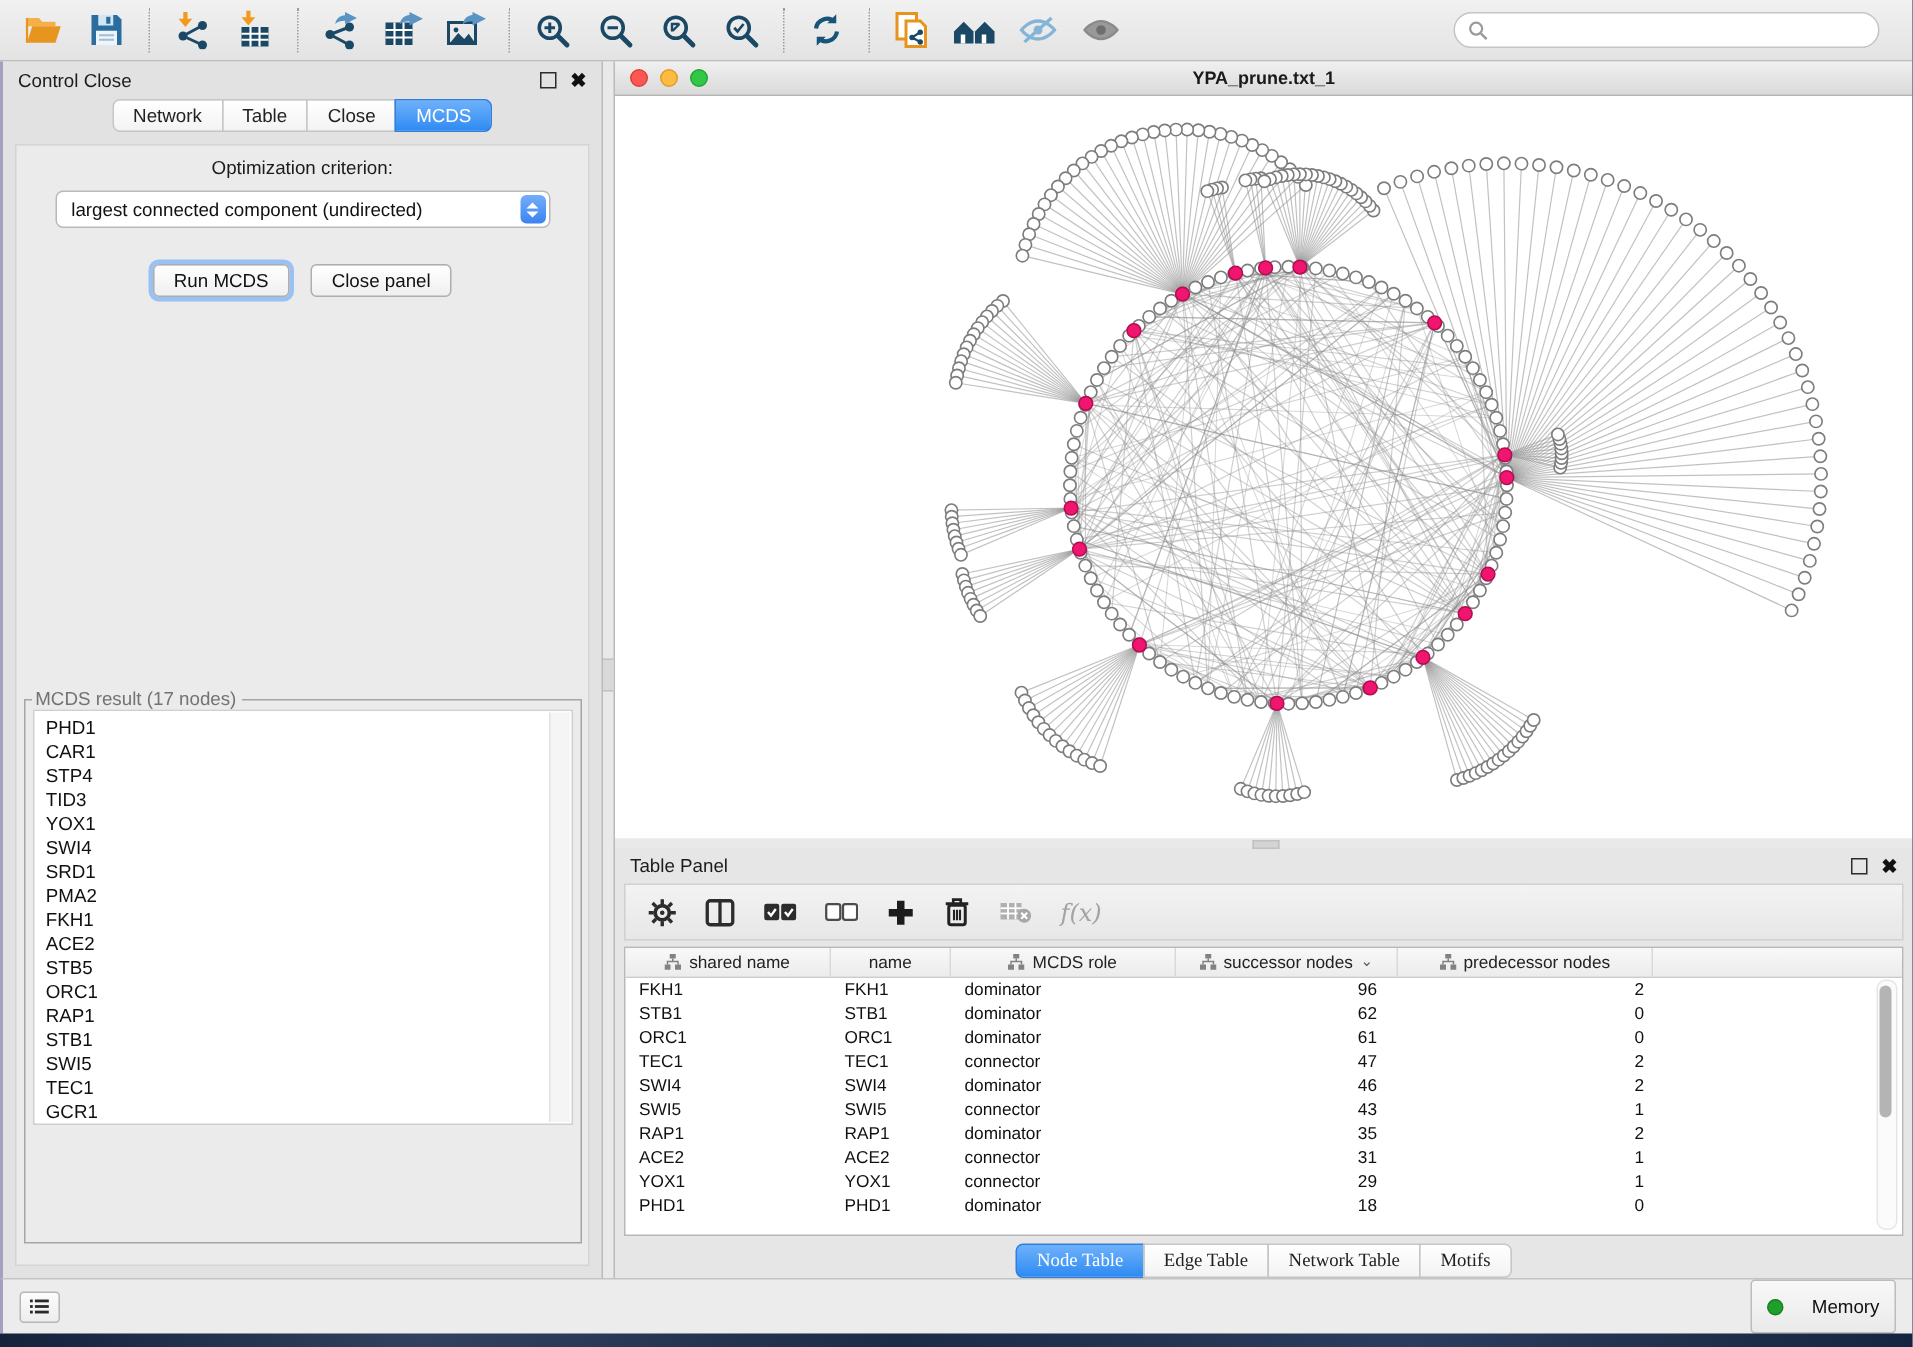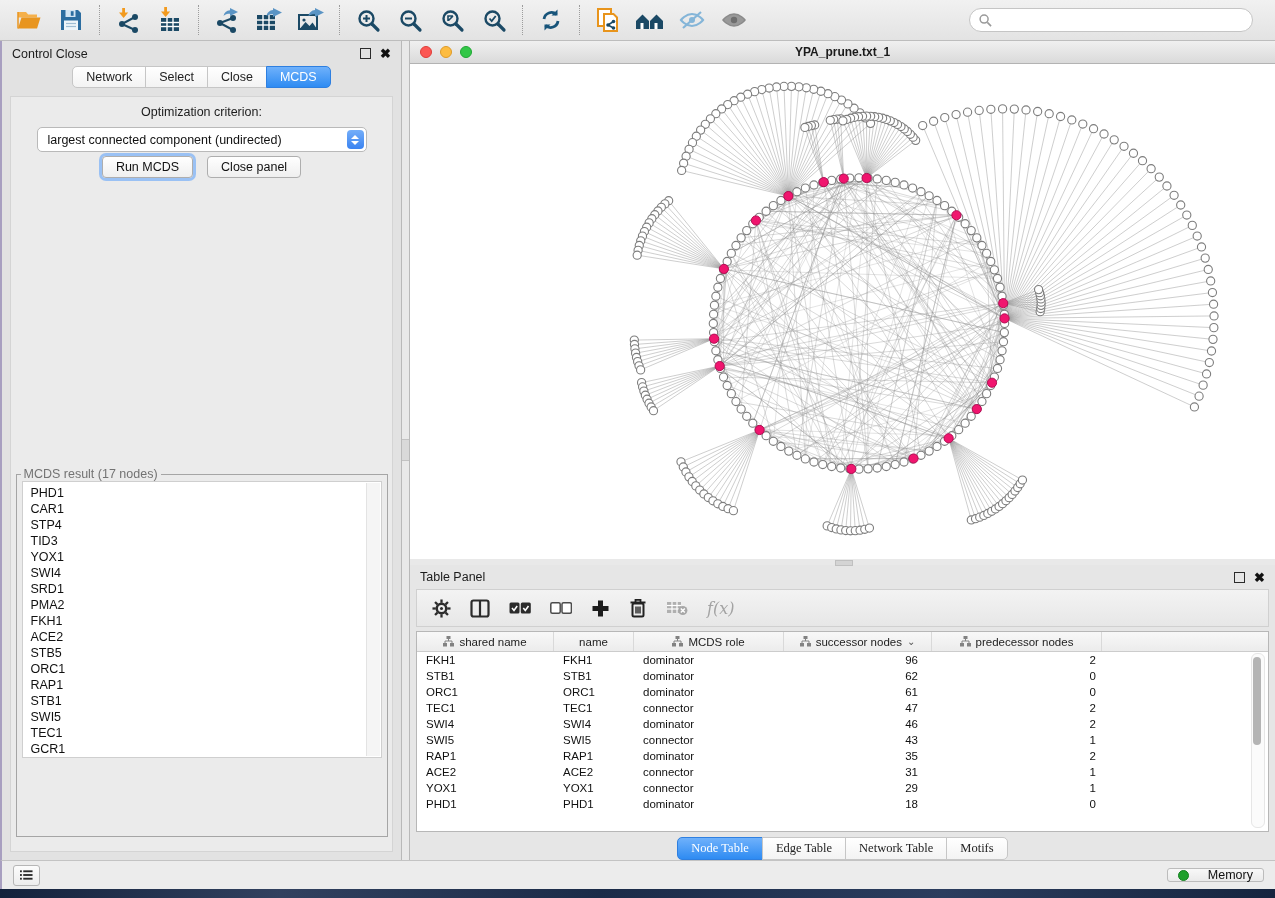--- a/index.html
+++ b/index.html
@@ -26,21 +26,21 @@
   .seg-tab:first-child{border-radius:5px 0 0 5px;margin-left:0;}
   .seg-tab:last-child{border-radius:0 5px 5px 0;}
   .seg-tab.active{background:linear-gradient(#6fb1fb,#2e8bf2);color:#fff;border-color:#2e7fe0;}
   .cp-body{flex:1;margin:0 8px 8px;background:#ebebeb;border:1px solid #d4d4d4;display:flex;flex-direction:column;align-items:center;min-height:0;}
   .opt-label{margin-top:8px;font-size:12.5px;color:#1c1c1c;}
   .dropdown{margin-top:8px;width:328px;height:23px;background:#fff;border:1px solid #b9b9b9;border-radius:5px;display:flex;align-items:center;cursor:pointer;}
   .dropdown .dtext{flex:1;font-size:12.5px;padding-left:10px;color:#111;white-space:nowrap;}
   .stepper{width:17px;height:19px;margin-right:2px;border-radius:4px;background:linear-gradient(#74aef9,#3a83f1);display:flex;flex-direction:column;align-items:center;justify-content:center;gap:2px;}
   .tri-up{width:0;height:0;border-left:4px solid transparent;border-right:4px solid transparent;border-bottom:4px solid #fff;}
   .tri-dn{width:0;height:0;border-left:4px solid transparent;border-right:4px solid transparent;border-top:4px solid #fff;}
-  .btn-row{margin-top:4px;display:flex;gap:14px;}
+  .btn-row{margin-top:24px;display:flex;gap:14px;}
   .mac-btn{height:22px;padding:0 13px;font-size:12.5px;background:linear-gradient(#ffffff,#efefef);border:1px solid #aeaeae;border-radius:4px;color:#111;cursor:pointer;}
   .mac-btn.focused{box-shadow:0 0 0 3px rgba(100,165,250,.6);}
   .result-box{margin:auto 0 14px;width:370px;height:368px;border:1px solid #a5a5a5;padding:0;background:transparent;}
   .result-box legend{font-size:12.5px;color:#737373;margin-left:4px;padding:0 3px;}
   .result-list{position:relative;background:#fff;border:1px solid #cfcfcf;margin:0 5px 7px;height:calc(100% - 24px);overflow:hidden;font-size:12.5px;line-height:16px;padding:3px 0 0 8px;color:#111;}
   .list-scroll{position:absolute;top:1px;right:1px;bottom:1px;width:13px;background:#f5f5f5;border-left:1px solid #e3e3e3;}
 
   
   .v-split{width:7px;flex:0 0 7px;background:#e9e9e9;border-left:1px solid #b9b9b9;border-right:1px solid #b9b9b9;position:relative;cursor:col-resize;}
   .v-grip{position:absolute;top:398px;left:0;right:0;height:20px;background:#d9d9d9;border-top:1px solid #c2c2c2;border-bottom:1px solid #c2c2c2;}
@@ -75,21 +75,21 @@
   .c-text{padding-left:9px;}
   .c-num-s{text-align:right;padding-right:14px;}
   .c-num-p{text-align:right;padding-right:6px;}
   .t-scroll{position:absolute;top:21px;right:3px;bottom:3px;width:12px;background:#fbfbfb;border:1px solid #e6e6e6;border-radius:6px;}
   .t-thumb{position:absolute;top:3px;left:1px;width:8px;height:88px;background:#b4b4b4;border-radius:4px;}
   .tp-tabs{flex:0 0 28px;display:flex;justify-content:center;align-items:flex-end;font-family:Liberation Serif, serif;}
 
   
   .status-bar{flex:0 0 28px;background:#ececec;border-top:1px solid #c3c3c3;display:flex;align-items:center;padding:0 11px;border-left:2px solid #a89fc0;}
   .list-btn{width:27px;height:21px;border:1px solid #b6b6b6;background:linear-gradient(#fcfcfc,#ededed);border-radius:3px;display:flex;align-items:center;justify-content:center;cursor:pointer;}
-  .memory-btn{margin-left:auto;height:14px;padding:0 10px;border:1px solid #bcbcbc;background:linear-gradient(#f8f8f8,#eaeaea);border-radius:3px;display:flex;align-items:center;gap:19px;font-size:12.5px;color:#111;cursor:pointer;}
+  .memory-btn{margin-left:auto;height:36px;padding:0 10px;border:1px solid #bcbcbc;background:linear-gradient(#f8f8f8,#eaeaea);border-radius:3px;display:flex;align-items:center;gap:19px;font-size:12.5px;color:#111;cursor:pointer;}
   .mem-dot{width:11px;height:11px;border-radius:50%;background:#1fa02c;border:1px solid #158020;box-sizing:border-box;}
   .wallpaper{flex:0 0 9px;background:linear-gradient(90deg,#14223c,#31415f 22%,#1b2b48 47%,#2b3d5e 74%,#16253f);}
 </style>
 </head>
 <body>
 
 <div class="app">
 
   <div class="toolbar">
     <button class="tb">
@@ -251,21 +251,21 @@
       <div class="panel-header">
         <span>Control Close</span>
         <span class="ph-icons">
           <span class="float-glyph"></span>
           <span class="close-glyph">✖</span>
         </span>
       </div>
       <div class="tabs-row">
         <span class="seg">
           <span class="seg-tab">Network</span>
-          <span class="seg-tab">Select</span>
+          <span class="seg-tab">Table</span>
           <span class="seg-tab">Close</span>
           <span class="seg-tab active">MCDS</span>
         </span>
       </div>
       <div class="cp-body">
         <div class="opt-label">Optimization criterion:</div>
         <div class="dropdown">
           <span class="dtext">largest connected component (undirected)</span>
           <span class="stepper">
               <span class="tri-up"></span>

